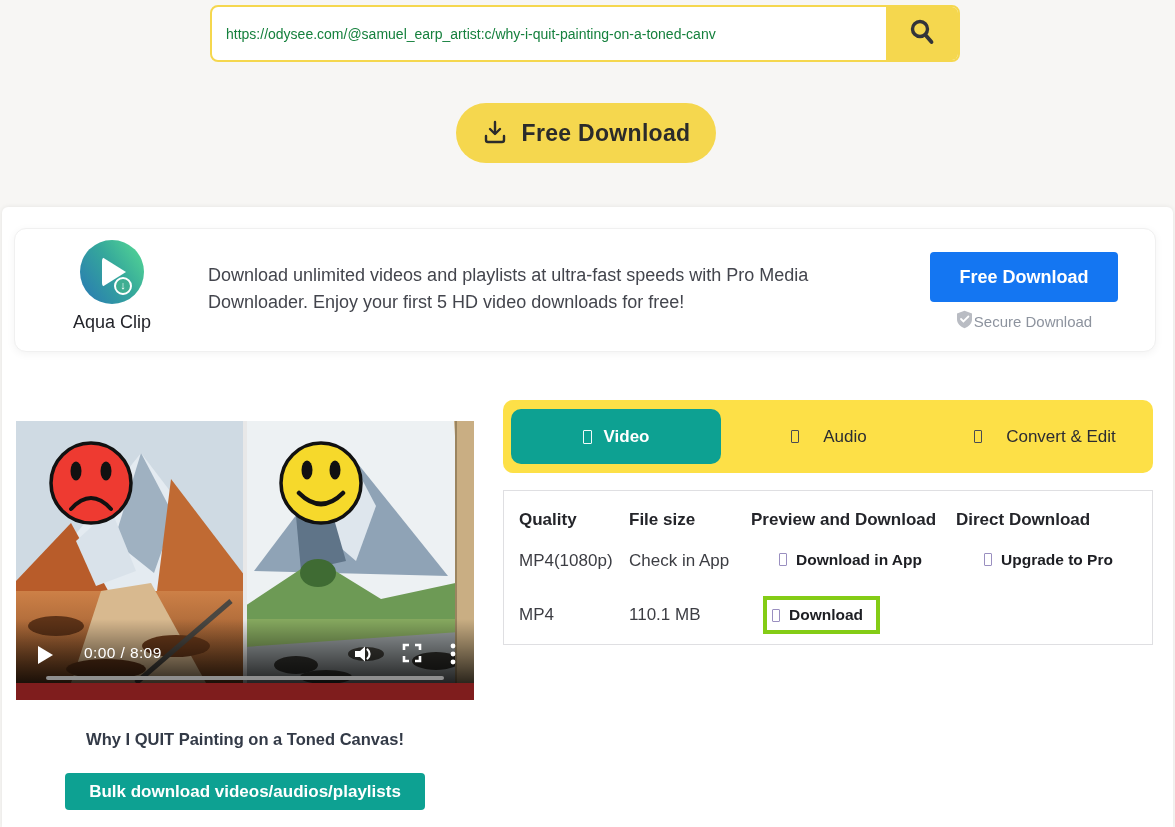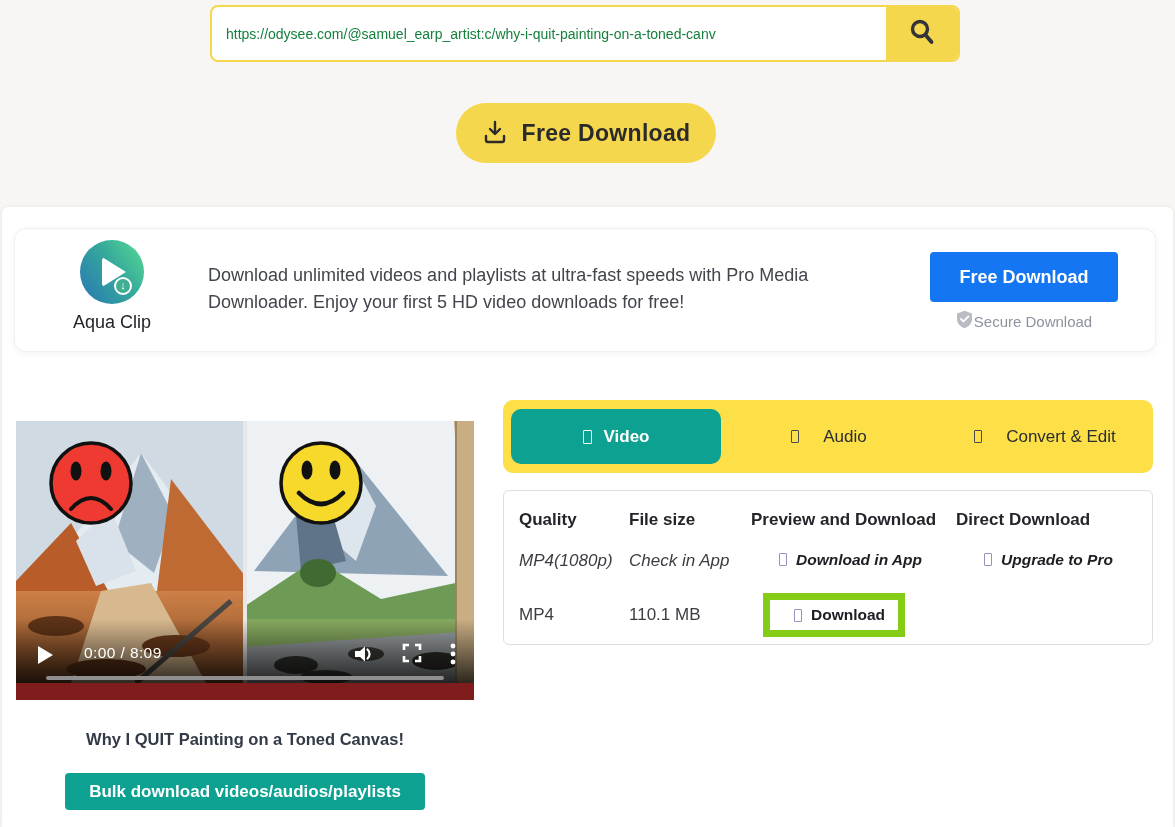--- a/index.html
+++ b/index.html
@@ -72,29 +72,29 @@
     display:flex; align-items:center; justify-content:center; gap:12px; color:#ffffff;
     font-size:17px; font-weight:700; cursor:pointer; }
   .tab-plain { flex:1; display:flex; align-items:center; justify-content:center; gap:24px;
     color:#2b2c32; font-size:17px; cursor:pointer; }
 
   .tofu { display:inline-block; width:8px; height:13px; border:1.4px solid #4a4b52; border-radius:1px; }
   .tofu.light { border-color:rgba(255,255,255,0.95); width:9px; height:14px; }
   .tofu.link { border-color:#9a8fc0; margin-right:9px; }
 
   .dl-table { position:absolute; left:503px; top:490px; width:650px; height:155px;
-    border:1px solid #dfdfe2; border-radius:6px; background:#ffffff; }
+    border:1px solid #dfdfe2; border-radius:0; background:#ffffff; }
   .t-row { position:absolute; left:15px; right:4px; display:grid;
     grid-template-columns:110px 122px 205px 1fr; align-items:center; }
   .t-head { top:14px; height:30px; font-size:17px; font-weight:700; color:#24252a; }
-  .t-r1 { top:52px; height:36px; font-size:17px; color:#3c3d43;font-style:italic; }
+  .t-r1 { top:52px; height:36px; font-size:17px; color:#3c3d43; }
   .t-r2 { top:102px; height:44px; font-size:17px; color:#3c3d43; }
   .action { font-size:15.5px; font-weight:700; color:#1d1e23; display:inline-flex; align-items:center; cursor:pointer; }
   .action-cell { padding-left:28px; }
-  .red-box { display:inline-flex; align-items:center; border:7px solid #84cc16; padding:6px 13px 6px 24px;
+  .red-box { display:inline-flex; align-items:center; border:4px solid #84cc16; padding:6px 13px 6px 5px;
     margin-left:12px; cursor:pointer; }
 </style>
 </head>
 <body>
 
 <div class="stage">
 
   <div class="url-bar">
     <input class="url-input" type="text" value="https://odysee.com/@samuel_earp_artist:c/why-i-quit-painting-on-a-toned-canv" style="">
     <button class="search-btn">

